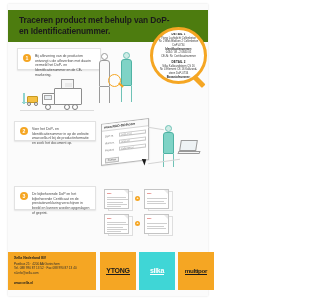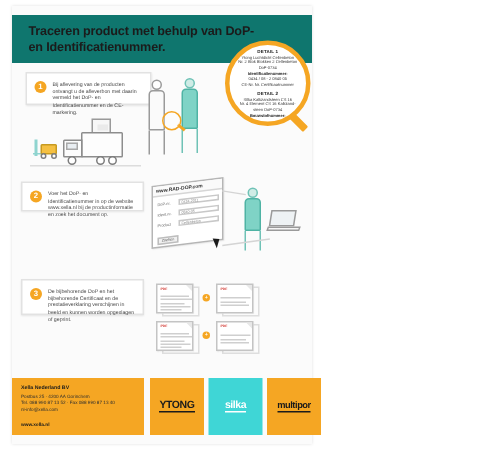--- a/index.html
+++ b/index.html
@@ -20,21 +20,21 @@
     width: 200px; height: 292px;
     background: #fbfbfb;
     box-shadow: 0 0 2px rgba(0,0,0,0.13);
   }
 
   
   .header {
     position: absolute;
     left: 8px; top: 10px;
     width: 200px; height: 32px;
-    background: #0f766e;
+    background: #4d7c0f;
   }
   .header-title {
     position: absolute;
     left: 11px; top: 5px;
     width: 160px;
     color: #1b1b1b;
     font-size: 8.4px;
     font-weight: bold;
     line-height: 10.6px;
     letter-spacing: -0.1px;

